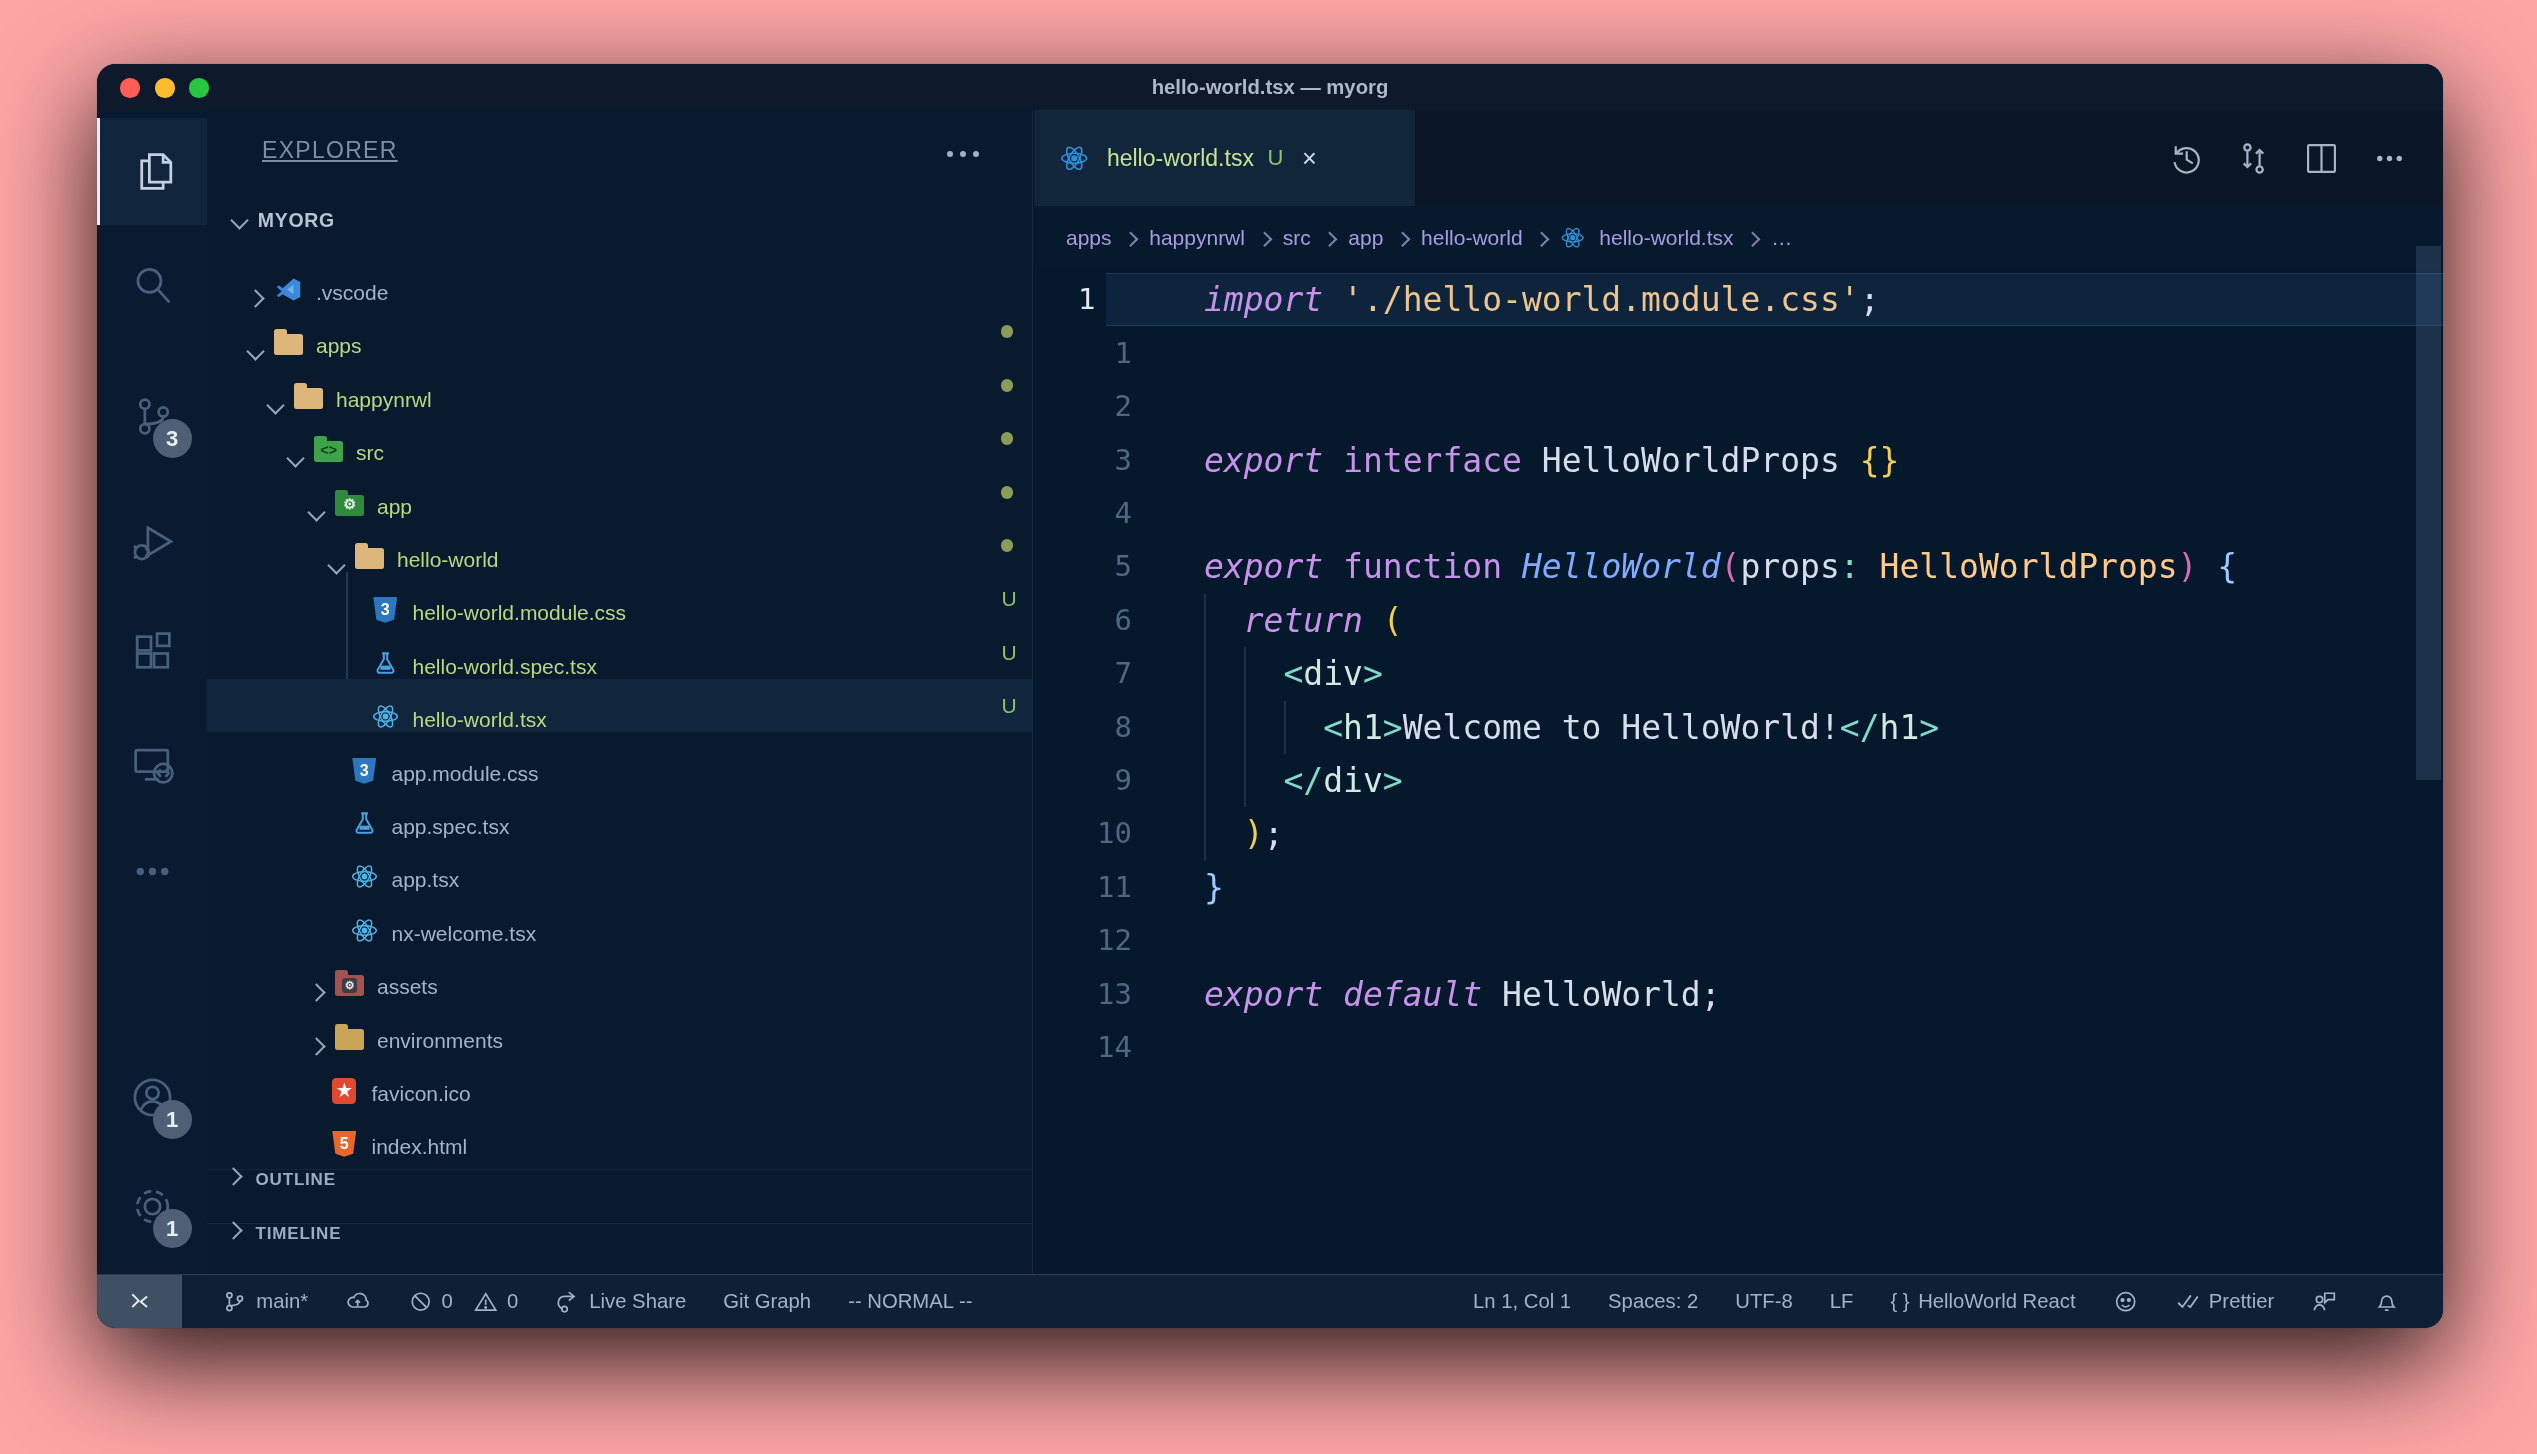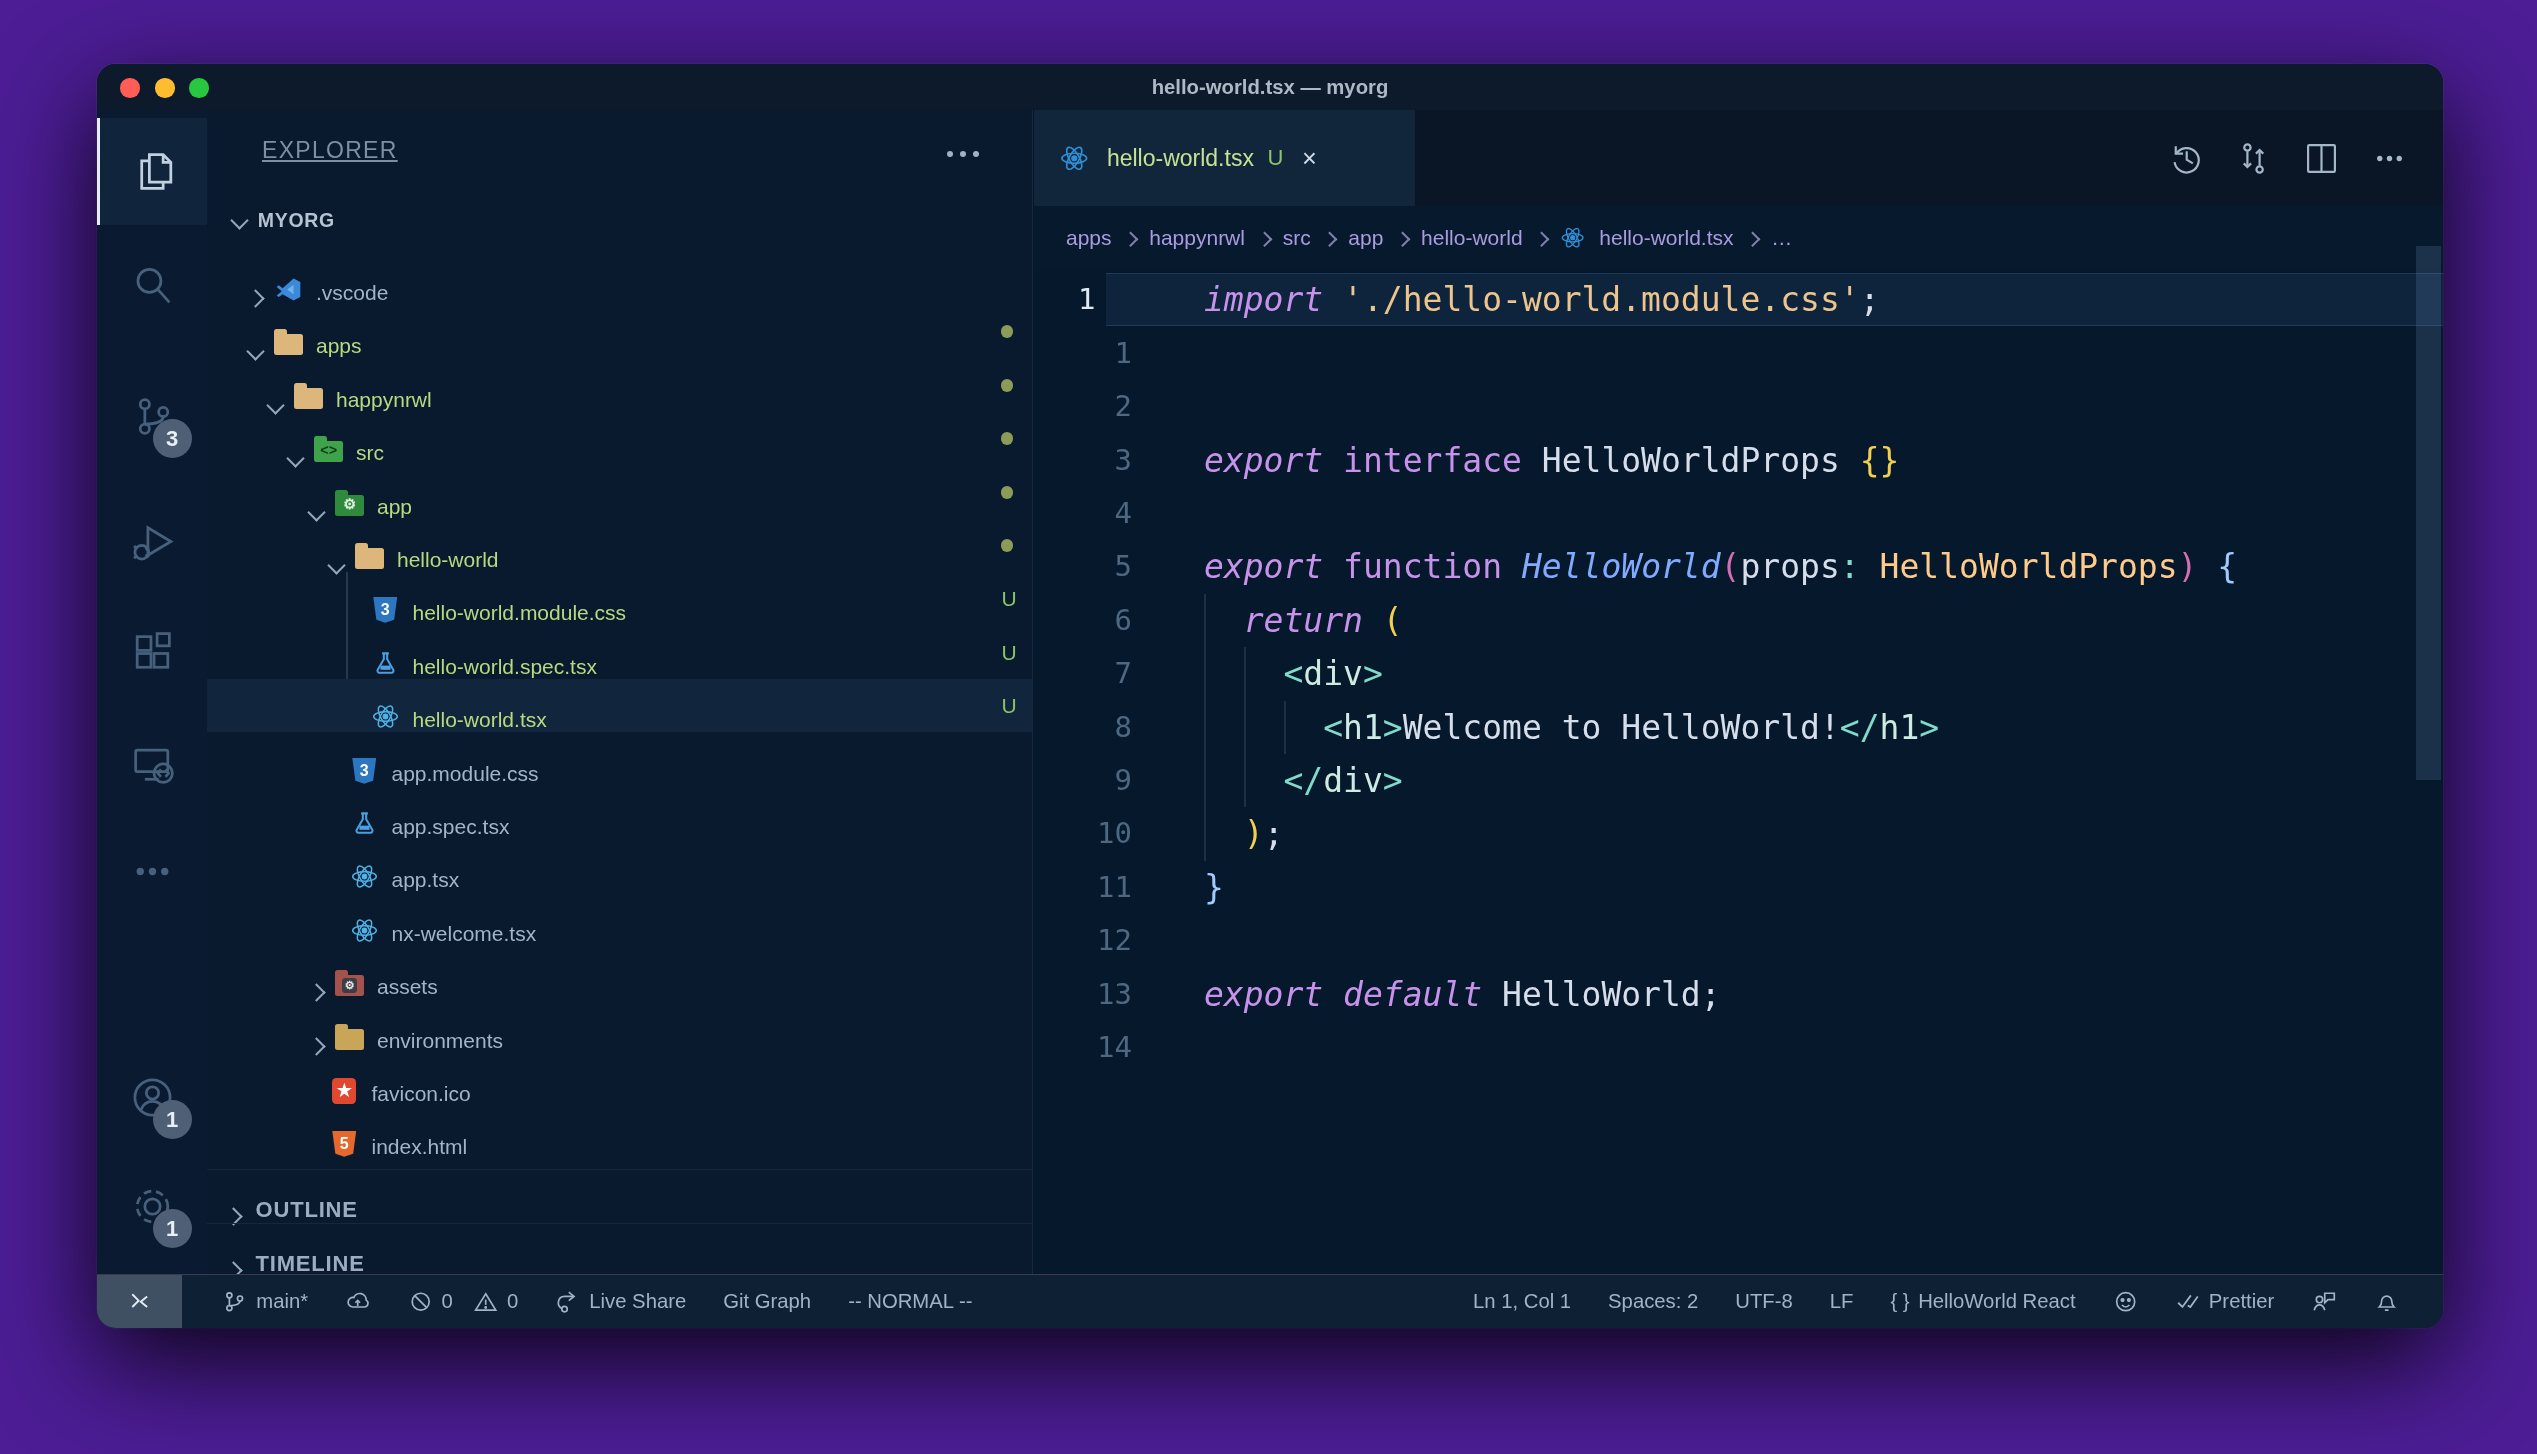--- a/index.html
+++ b/index.html
@@ -1,16 +1,16 @@
 <!DOCTYPE html>
 <html style="font-size:13.6px"><head>
 <meta charset="utf-8">
 <style>
   html,body{margin:0;padding:0;background:#000;}
-  .stage{position:relative;width:2538px;height:1454px;background:#4c1d95;overflow:hidden;
+  .stage{position:relative;width:2538px;height:1454px;background:#fca5a5;overflow:hidden;
          font-family:"Liberation Sans",sans-serif;-webkit-font-smoothing:antialiased;}
   
   .window{position:absolute;left:97px;top:64px;width:2346px;height:1264px;border-radius:18.6px;
           background:#081627;box-shadow:0 34px 102px rgba(0,0,0,.85),0 0 0 0.8px rgba(120,130,160,.18);overflow:hidden;}
   
   .titlebar{position:absolute;left:0;top:0;right:0;height:46px;background:#0c1a2c;border-bottom:0.8px solid #060f1c;}
   .title{position:absolute;left:0;right:0;top:0;height:46px;line-height:46px;text-align:center;
          color:#aeb9c6;font-size:20.3px;font-weight:600;}
   .tl{position:absolute;top:14.4px;width:19.5px;height:19.5px;border-radius:50%;}
   .tl.red{left:23px;background:#ff5d55;}
@@ -39,22 +39,22 @@
   .tree{position:absolute;left:0;top:142px;right:0;}
   .trow{position:absolute;left:0;right:0;height:53px;display:flex;align-items:flex-end;font-size:21px;color:#a2b5c8;}
   .trow.sel{background:#11263d;}
   .trow .chevbox{width:25.4px;display:flex;justify-content:center;flex:0 0 25.4px;margin-right:5.1px;}
   .trow .ic{width:30.5px;height:30.5px;flex:0 0 30.5px;margin-right:12px;display:flex;align-items:center;justify-content:center;position:relative;}
   .trow .lbl{white-space:nowrap;}
   .trow.git .lbl{color:#b9d980;}
   .gitdot{position:absolute;right:18.6px;top:20.3px;width:12.7px;height:12.7px;border-radius:50%;background:#8b9c58;}
   .ubadge{position:absolute;right:15.3px;top:0;height:53px;line-height:53px;color:#8dc268;font-size:21px;}
   .guide{position:absolute;width:1.7px;background:#24384f;}
-  .panel-head{position:absolute;left:0;right:0;height:54px;display:flex;align-items:flex-end;gap:15.3px;padding-left:20.3px;
-              border-top:1.7px solid #152740;color:#9cadbf;font-size:22px;font-weight:700;letter-spacing:0.8px;box-sizing:border-box;}
+  .panel-head{position:absolute;left:0;right:0;height:54px;display:flex;align-items:flex-start;gap:15.3px;padding-left:20.3px;
+              border-top:1.7px solid #152740;color:#9cadbf;font-size:17px;font-weight:700;letter-spacing:0.8px;box-sizing:border-box;}
   
   .folder{width:29px;height:21px;border-radius:2.5px;position:relative;margin-top:4.2px;}
   .folder::before{content:"";position:absolute;top:-5.1px;left:0;width:12.7px;height:6.8px;border-radius:2.5px 2.5px 0 0;background:inherit;}
   .f-tan{background:#dcb67a;}  .f-env{background:#c9a558;}
   .f-src{background:#3fa34b;}  .f-app{background:#2f8a3c;} .f-assets{background:#a3524d;}
   .fglyph{position:absolute;left:0;top:-1.7px;width:100%;height:100%;display:flex;align-items:center;justify-content:center;
           font-size:14.4px;font-weight:700;}
   .sq-icon{width:24px;height:26px;display:flex;align-items:center;justify-content:center;color:#fff;font-weight:700;font-size:16px;}
   .i-css{background:#2c77bf;clip-path:polygon(0 0,100% 0,87% 88%,50% 100%,13% 88%);}
   .i-html{background:#e6682d;clip-path:polygon(0 0,100% 0,87% 88%,50% 100%,13% 88%);}

